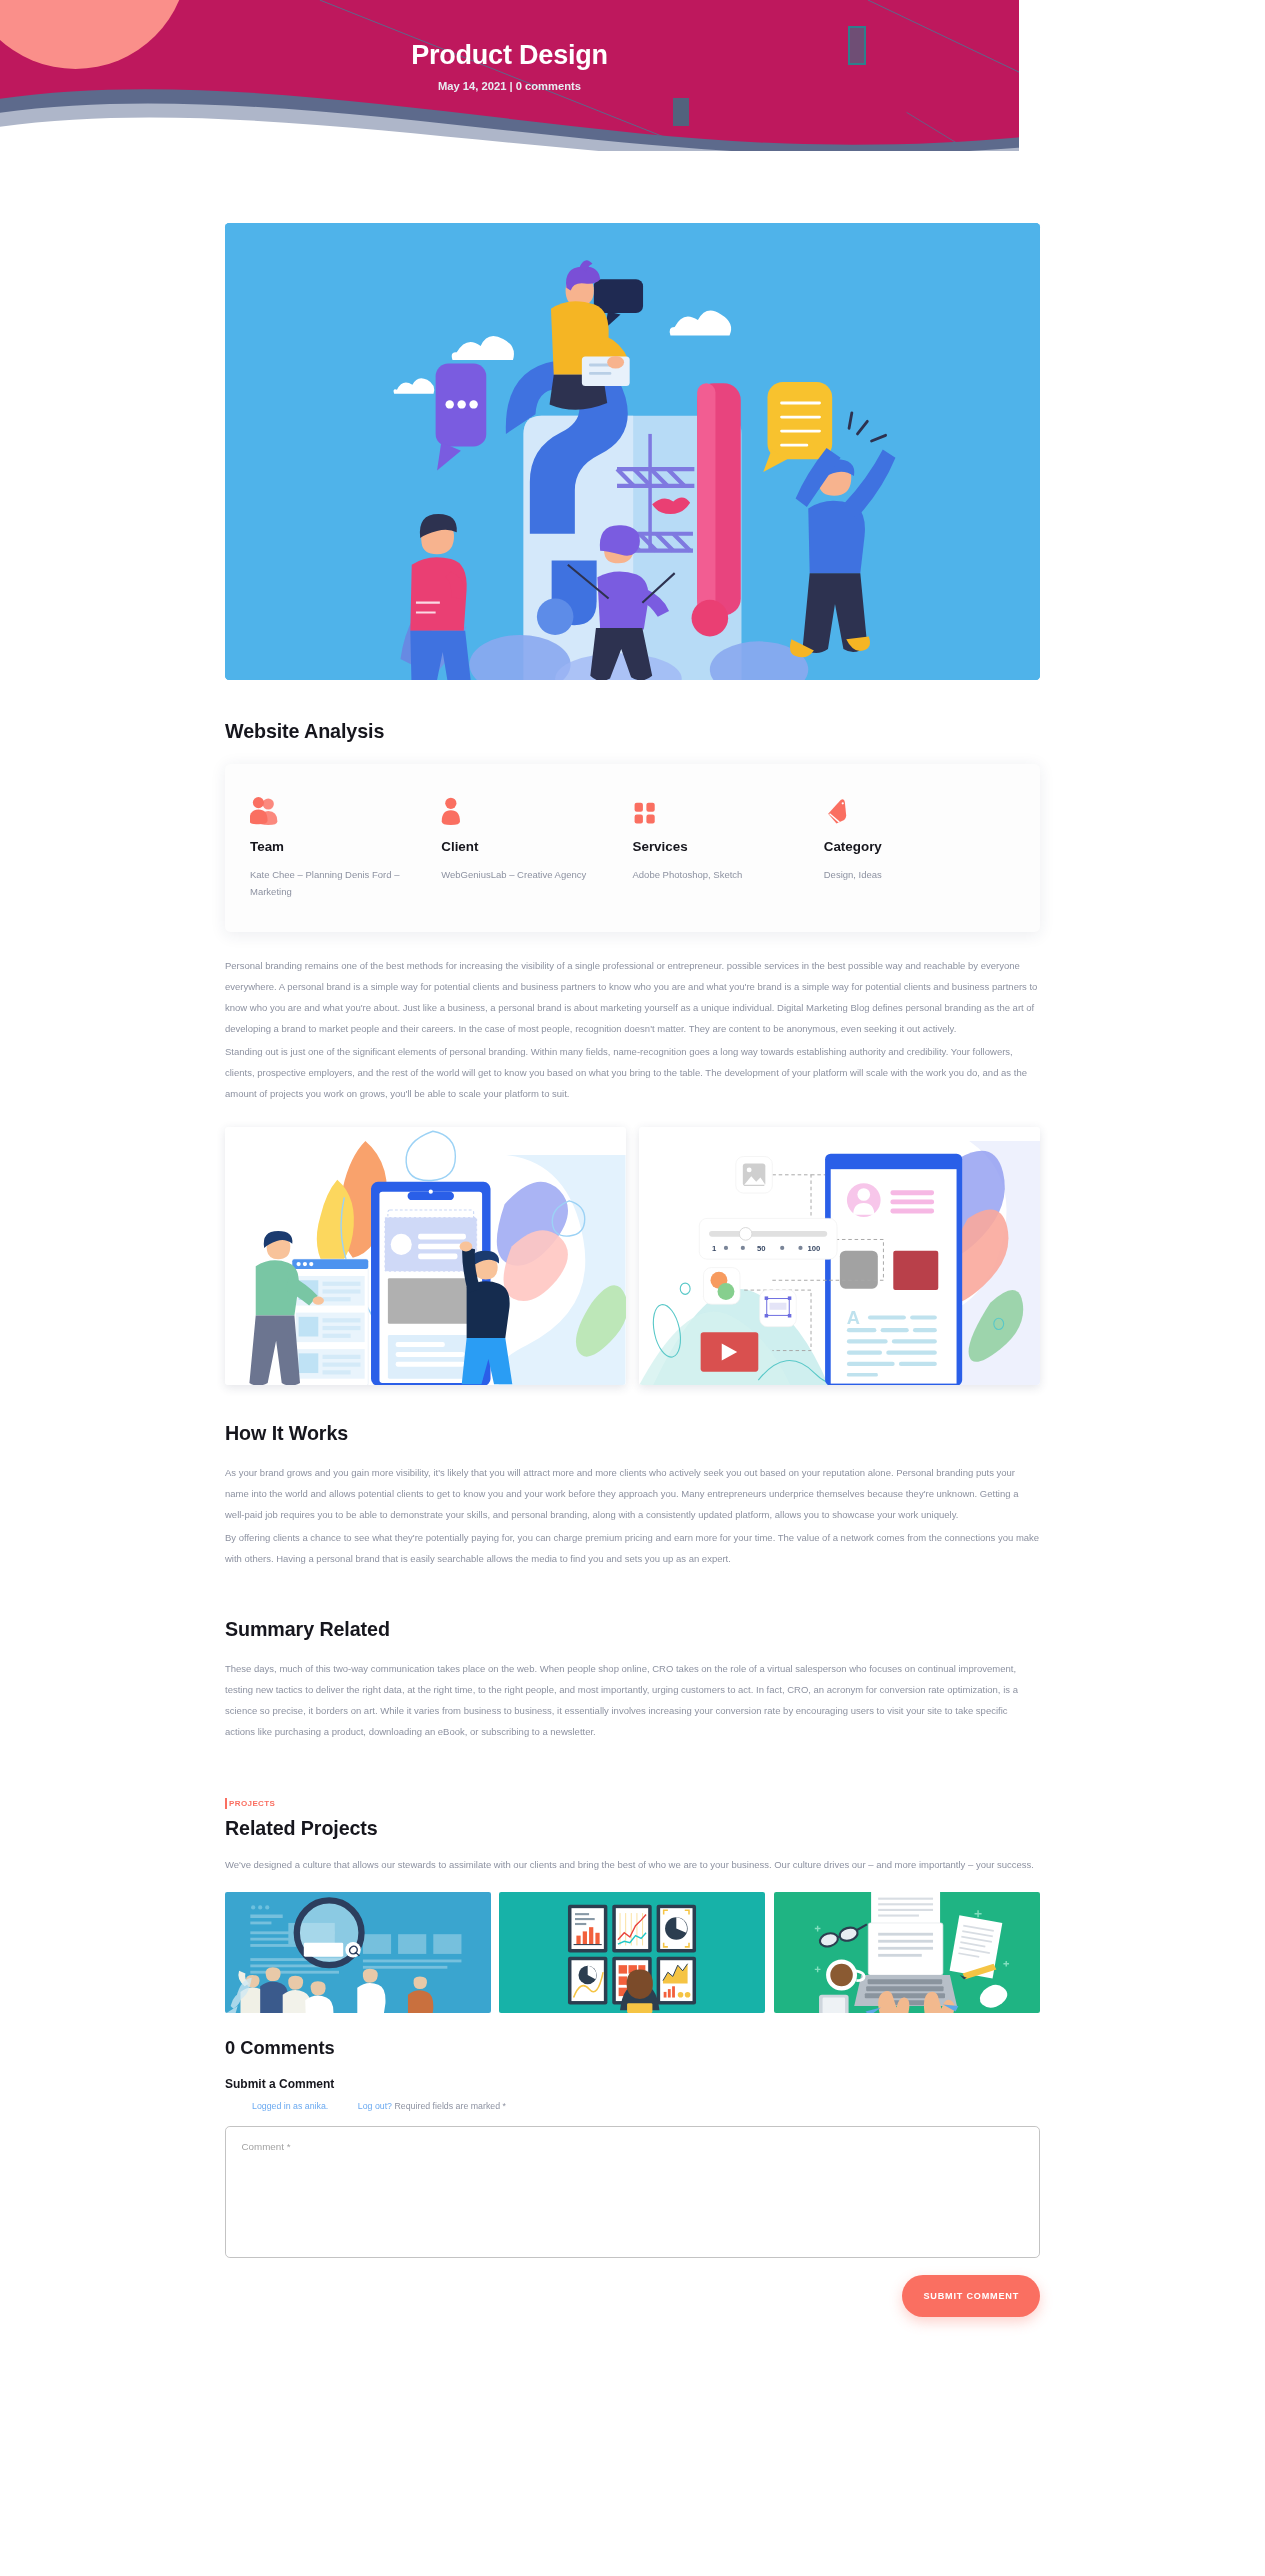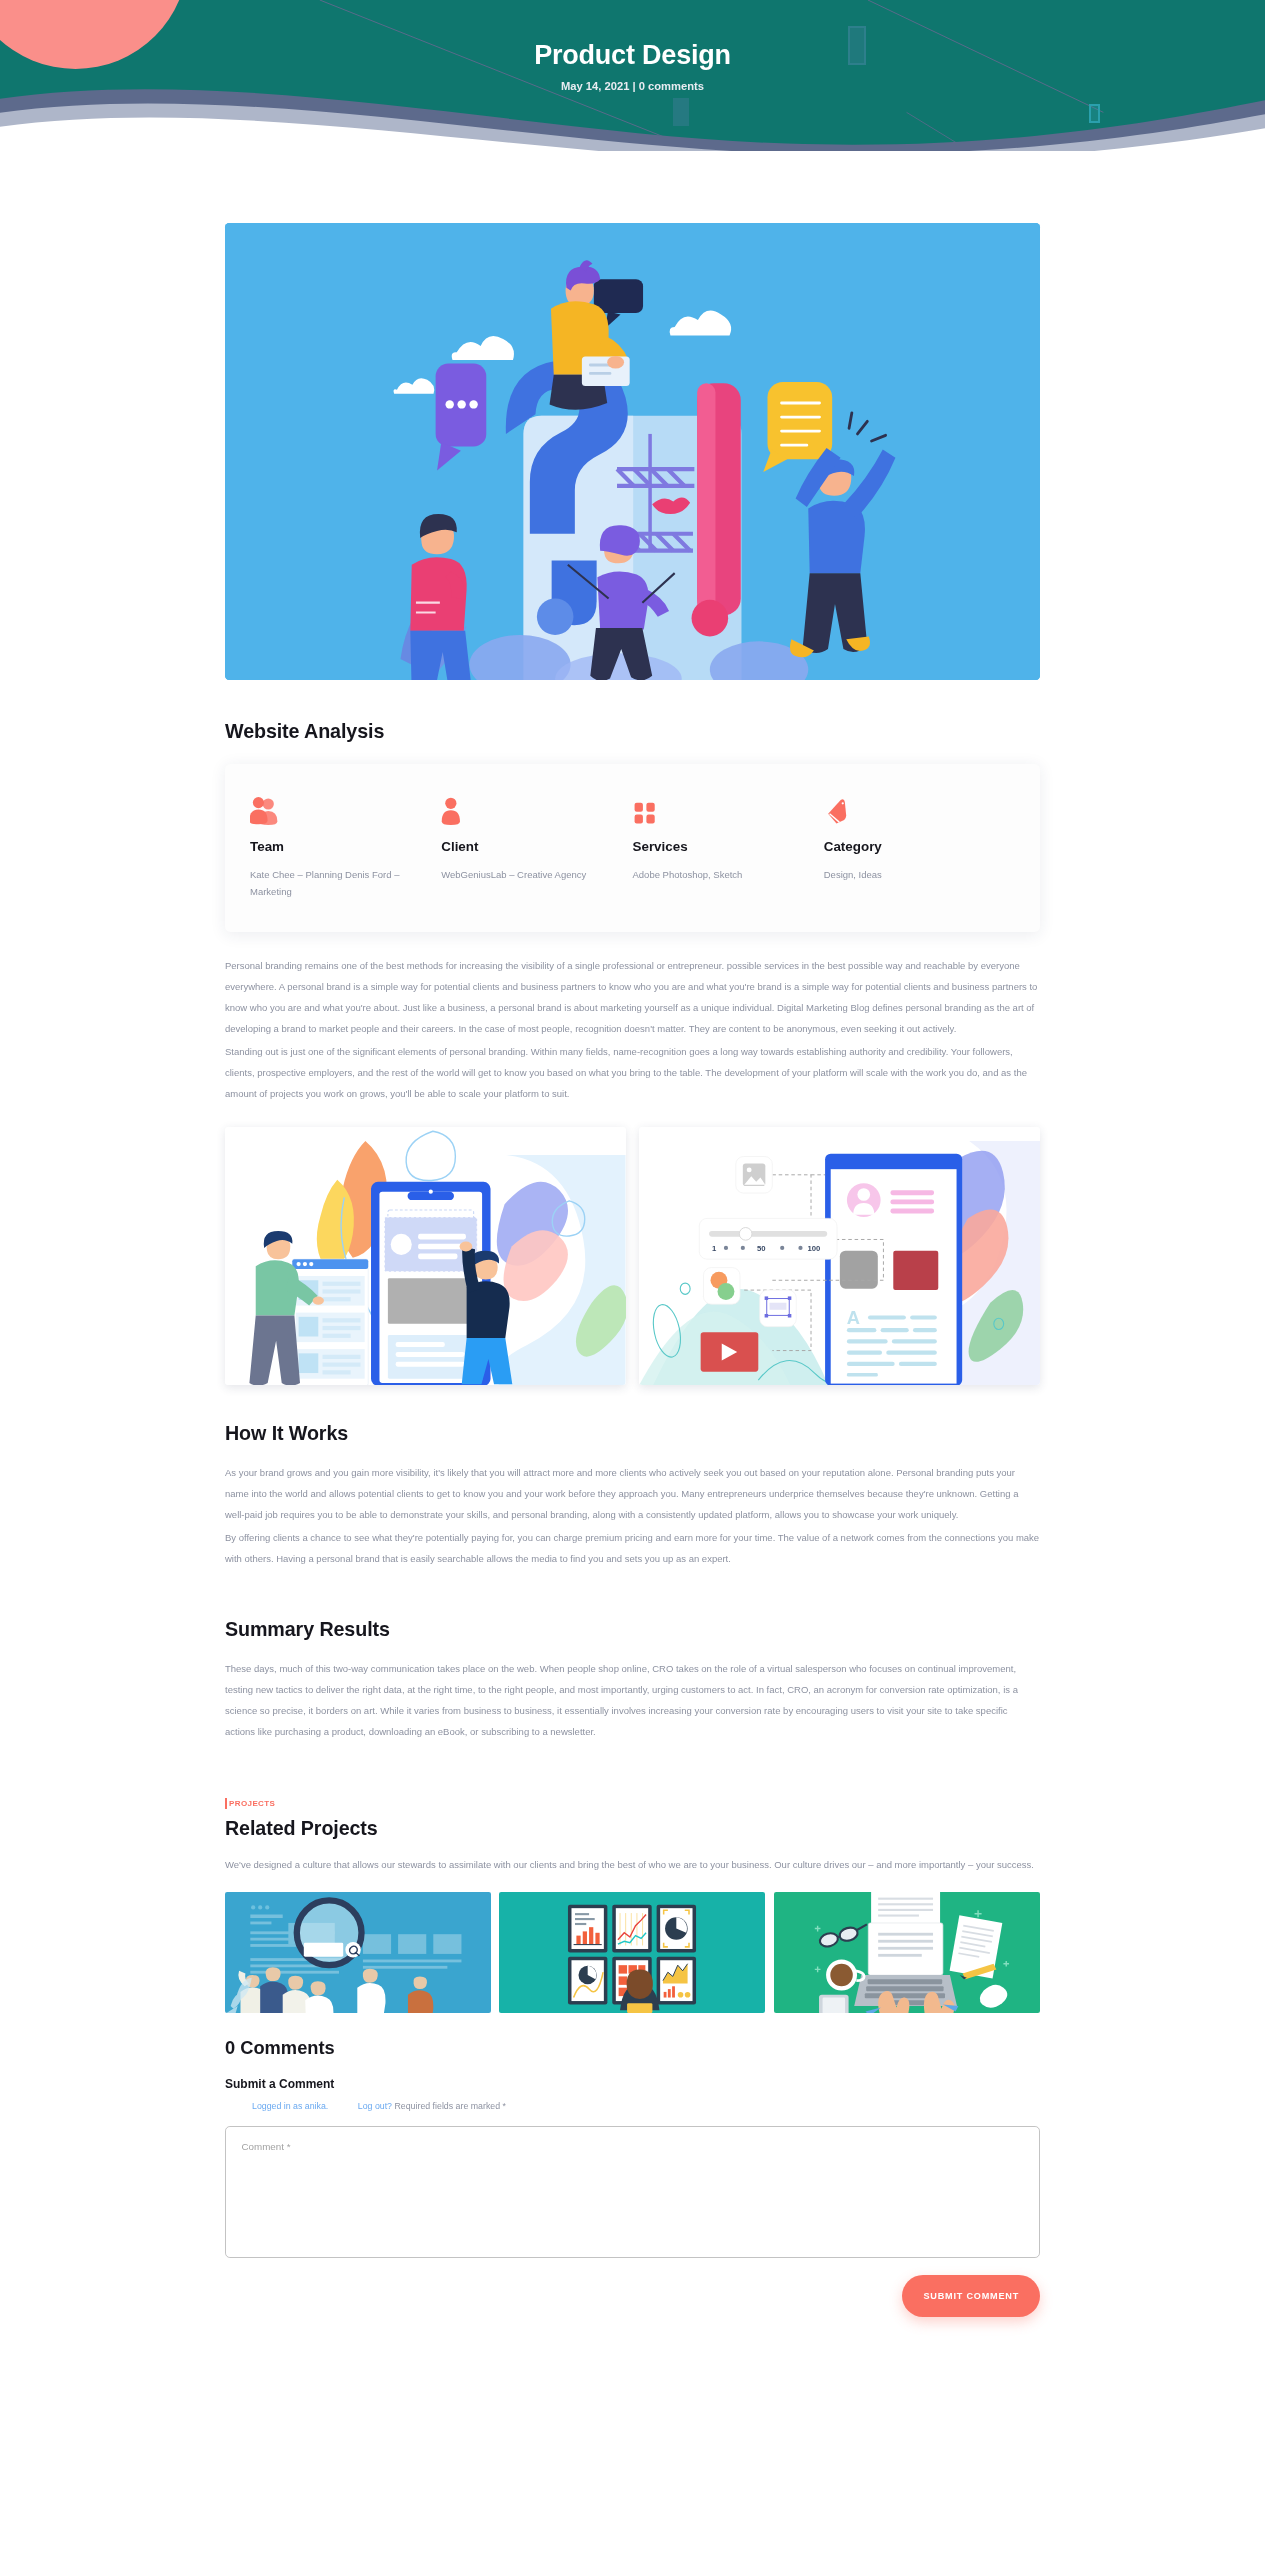--- a/index.html
+++ b/index.html
@@ -13,23 +13,23 @@
   body {
     width: 1265px;
     min-height: 2576px;
     position: relative;
     overflow-x: hidden;
   }
 
   
   .hero {
     position: relative;
-    width: 1265px;
+    width: 1019px;
     height: 151px;
-    background: #0f766e;
+    background: #be185d;
     overflow: hidden;
   }
 
   .hero-circle-salmon {
     position: absolute;
     left: -37px;
     top: -156px;
     width: 225px;
     height: 225px;
     border-radius: 50%;
@@ -654,21 +654,21 @@
         </svg>
       </div>
     </div>
 
     <h2 class="sec-title hiw-title">How It Works</h2>
     <div class="hiw-body">
       <p class="body-text">As your brand grows and you gain more visibility, it's likely that you will attract more and more clients who actively seek you out based on your reputation alone. Personal branding puts your name into the world and allows potential clients to get to know you and your work before they approach you. Many entrepreneurs underprice themselves because they're unknown. Getting a well-paid job requires you to be able to demonstrate your skills, and personal branding, along with a consistently updated platform, allows you to showcase your work uniquely.</p>
       <p class="body-text">By offering clients a chance to see what they're potentially paying for, you can charge premium pricing and earn more for your time. The value of a network comes from the connections you make with others. Having a personal brand that is easily searchable allows the media to find you and sets you up as an expert.</p>
     </div>
 
-    <h2 class="sec-title sr-title">Summary Results</h2>
+    <h2 class="sec-title sr-title">Summary Related</h2>
     <div class="sr-body">
       <p class="body-text">These days, much of this two-way communication takes place on the web. When people shop online, CRO takes on the role of a virtual salesperson who focuses on continual improvement, testing new tactics to deliver the right data, at the right time, to the right people, and most importantly, urging customers to act. In fact, CRO, an acronym for conversion rate optimization, is a science so precise, it borders on art. While it varies from business to business, it essentially involves increasing your conversion rate by encouraging users to visit your site to take specific actions like purchasing a product, downloading an eBook, or subscribing to a newsletter.</p>
     </div>
 
     <section class="rp-wrap">
       <div class="rp-eyebrow">PROJECTS</div>
       <h2 class="sec-title rp-title">Related Projects</h2>
       <p class="rp-desc">We've designed a culture that allows our stewards to assimilate with our clients and bring the best of who we are to your business. Our culture drives our – and more importantly – your success.</p>
 
       <div class="rp-grid">

